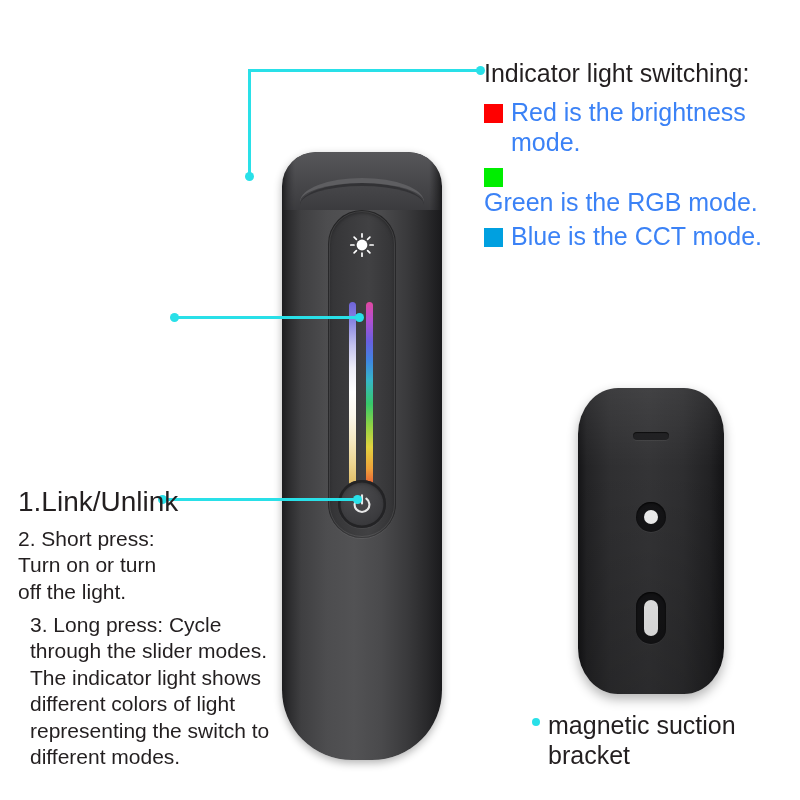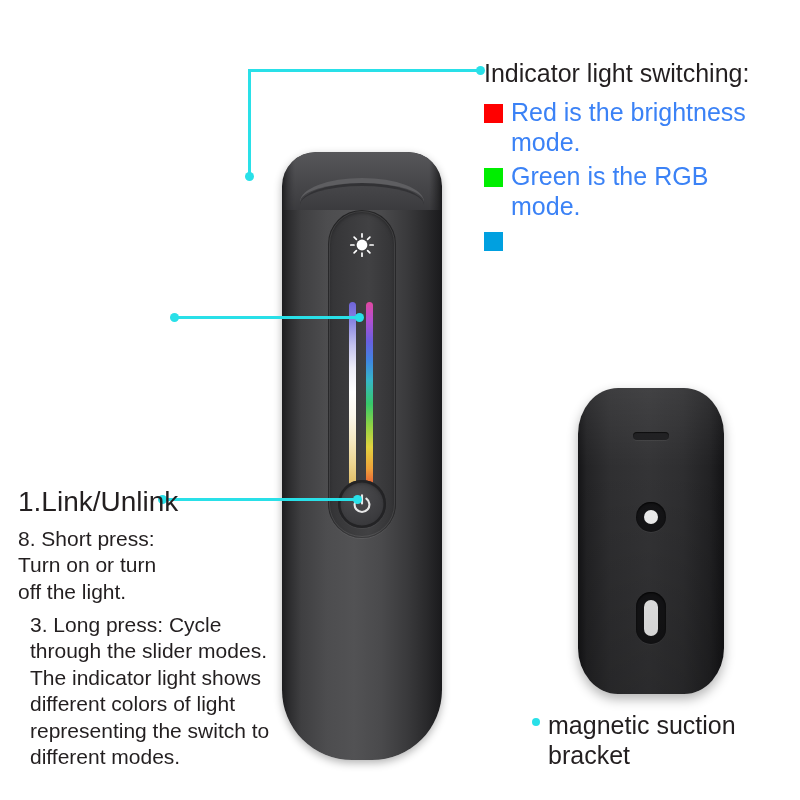--- a/index.html
+++ b/index.html
@@ -228,33 +228,34 @@
   <div class="dot sm" style="left:532px;top:718px;"></div>
 
   <div class="anno" id="anno-indicator-title">Indicator light switching:</div>
 
   <div class="legend">
     <div class="legend-row">
       <span class="swatch" style="background:#FF0000"></span>
       <span class="legend-text">Red is the brightness
 mode.</span>
     </div>
-    <div class="legend-row" style="">
+    <div class="legend-row" style="flex-direction:column;">
       <span class="swatch" style="background:#00EE00"></span>
       <span class="legend-text">Green is the RGB mode.</span>
     </div>
     <div class="legend-row">
       <span class="swatch" style="background:#00A0E0"></span>
+      <span class="legend-text">Blue is the CCT mode.</span>
     </div>
   </div>
 
 
   <div class="anno" id="anno-link">1.Link/Unlink</div>
 
-  <div class="anno" id="anno-short">8. Short press:
+  <div class="anno" id="anno-short">2. Short press:
  Turn on or turn
 off the light.</div>
 
   <div class="anno" id="anno-long">3. Long press: Cycle
 through the slider modes.
 The indicator light shows
 different colors of light
 representing the switch to
 different modes.</div>
 

